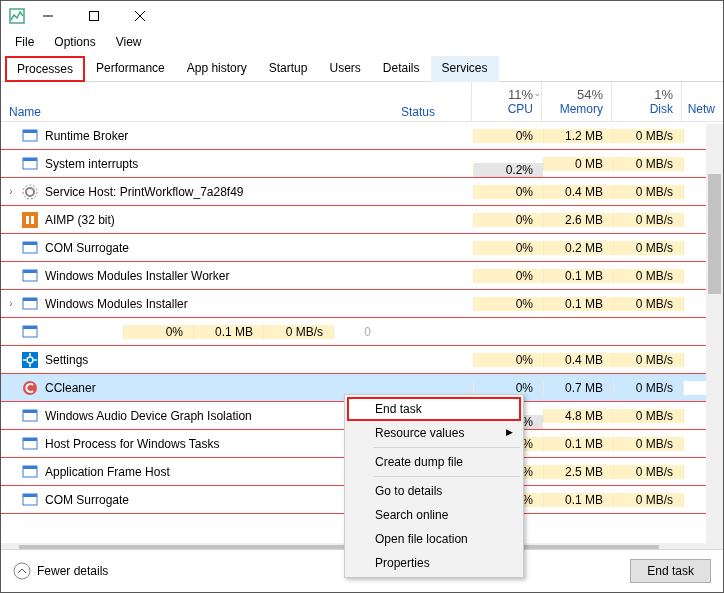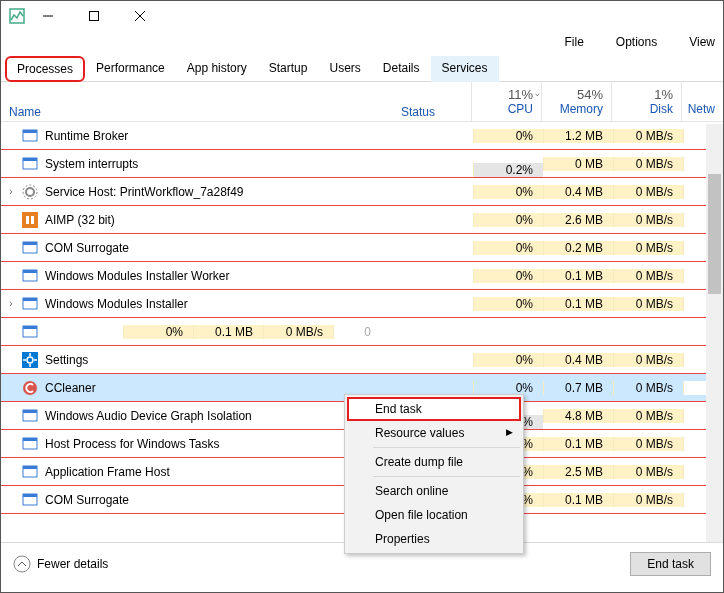--- a/index.html
+++ b/index.html
@@ -4,26 +4,26 @@
 <style>
   * { box-sizing: border-box; margin: 0; padding: 0; font-family: "Segoe UI", Tahoma, sans-serif; font-size: 12px; }
   body { background: #fff; width: 724px; height: 593px; overflow: hidden; border: 1px solid #555; position: relative; }
 
   .titlebar { height: 30px; display: flex; align-items: center; padding-left: 8px; }
   .titlebar .title { flex: 1; font-size: 12px; }
   .winbtns { display: flex; }
   .winbtn { width: 46px; height: 30px; display: flex; align-items: center; justify-content: center; }
   .winbtn svg { width: 10px; height: 10px; }
 
-  .menubar { height: 22px; display: flex; align-items: center; padding-left: 6px; gap: 16px; justify-content: flex-end; }
+  .menubar { height: 22px; display: flex; align-items: center; padding-left: 6px; gap: 4px; }
   .menubar div { padding: 2px 8px; }
 
   .tabs { display: flex; border-bottom: 1px solid #d9d9d9; margin-top: 2px; padding-left: 4px; }
   .tab { padding: 4px 10px; border: 1px solid transparent; border-bottom: none; position: relative; top: 1px; }
-  .tab.active { border-color: #d9d9d9; background: #fff; border-radius: 6px; }
+  .tab.active { border-color: #d9d9d9; background: #fff; }
   .tab.hovered { border: 1px solid #e5f1fb; background: #e5f1fb; }
   .redbox { border: 2px solid #e61e1e !important; }
 
   .content { position: relative; height: 478px; }
 
   .header-row { display: flex; height: 40px; border-bottom: 1px solid #e5e5e5; }
   .header-row .col { display: flex; flex-direction: column; justify-content: center; padding: 2px 8px; color: #1a56b0; }
   .col-name { flex: 1; text-align: left; justify-content: flex-end !important; }
   .col-status { width: 78px; text-align: left; justify-content: flex-end !important; }
   .col-cpu, .col-mem, .col-disk, .col-net { width: 70px; text-align: left; align-items: flex-end; border-left: 1px solid #e5e5e5; }
@@ -46,21 +46,21 @@
 
   .scrollbar { position: absolute; right: 0; top: 42px; bottom: 0; width: 17px; background: #f0f0f0; }
   .thumb { position: absolute; left: 2px; right: 2px; top: 50px; height: 120px; background: #c2c2c2; }
 
   .hscroll { position: absolute; left: 0; right: 17px; bottom: 0; height: 17px; background: #f0f0f0; }
   .hthumb { position: absolute; top: 2px; bottom: 2px; left: 18px; width: 640px; background: #c2c2c2; }
   .harrow { position: absolute; top: 0; bottom: 0; width: 17px; display: flex; align-items: center; justify-content: center; color: #666; font-size: 9px; }
   .harrow.l { left: 0; } .harrow.r { right: 0; }
   .corner { position: absolute; right: 0; bottom: 0; width: 17px; height: 17px; background: #f0f0f0; }
 
-  .footer { position: absolute; bottom: 8px; left: 0; right: 0; height: 42px; border-top: 1px solid #d9d9d9; display: flex; align-items: center; padding: 0 12px; background: #fff; }
+  .footer { position: absolute; bottom: 1px; left: 0; right: 0; height: 42px; border-top: 1px solid #d9d9d9; display: flex; align-items: center; padding: 0 12px; background: #fff; }
   .fewer { display: flex; align-items: center; gap: 6px; }
   .endbtn { margin-left: auto; padding: 4px 16px; border: 1px solid #adadad; background: #e1e1e1; }
 
   .ctxmenu { position: absolute; left: 343px; top: 393px; width: 180px; background: #f2f2f2; border: 1px solid #ccc; box-shadow: 2px 2px 4px rgba(0,0,0,0.25); padding: 2px; z-index: 10; }
   .ctxmenu .mi { padding: 5px 20px 5px 28px; position: relative; }
   .ctxmenu .mi.sel { background: #fff; }
   .ctxmenu .mi.redbox { padding: 3px 18px 3px 26px; }
   .ctxmenu .sep { height: 1px; background: #d7d7d7; margin: 2px 1px 2px 26px; }
   .mi .arrow { position: absolute; right: 8px; top: 6px; font-size: 9px; }
 
@@ -366,20 +366,21 @@
   </div>
   <div class="corner"></div>
 </div>
 
 <div class="ctxmenu">
   <div class="mi sel redbox">End task</div>
   <div class="mi"><span>Resource values</span><span class="arrow">▶</span></div>
   <div class="sep"></div>
   <div class="mi">Create dump file</div>
   <div class="sep"></div>
+  <div class="mi">Go to details</div>
   <div class="mi">Search online</div>
   <div class="mi">Open file location</div>
   <div class="mi">Properties</div>
 </div>
 
 <div class="footer">
   <div class="fewer">
     <svg width="18" height="18">
         <circle cx="9" cy="9" r="8" fill="none" stroke="#888"></circle>
         <polyline points="5,11 9,7 13,11" fill="none" stroke="#555"></polyline>

